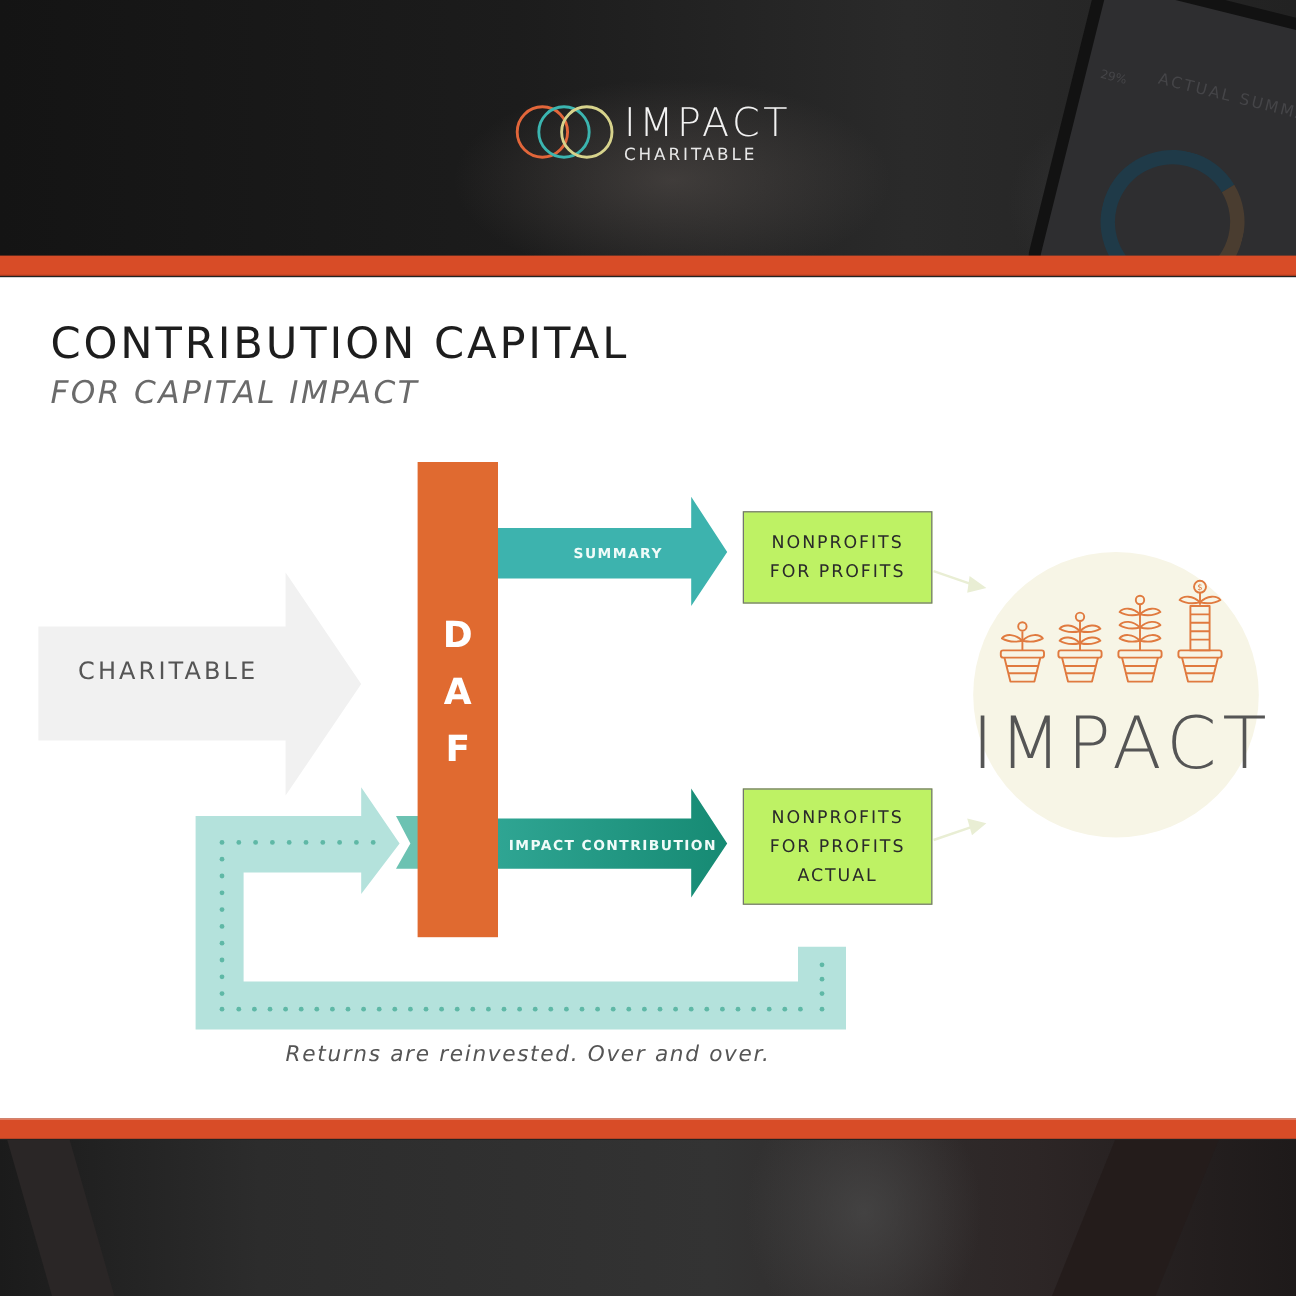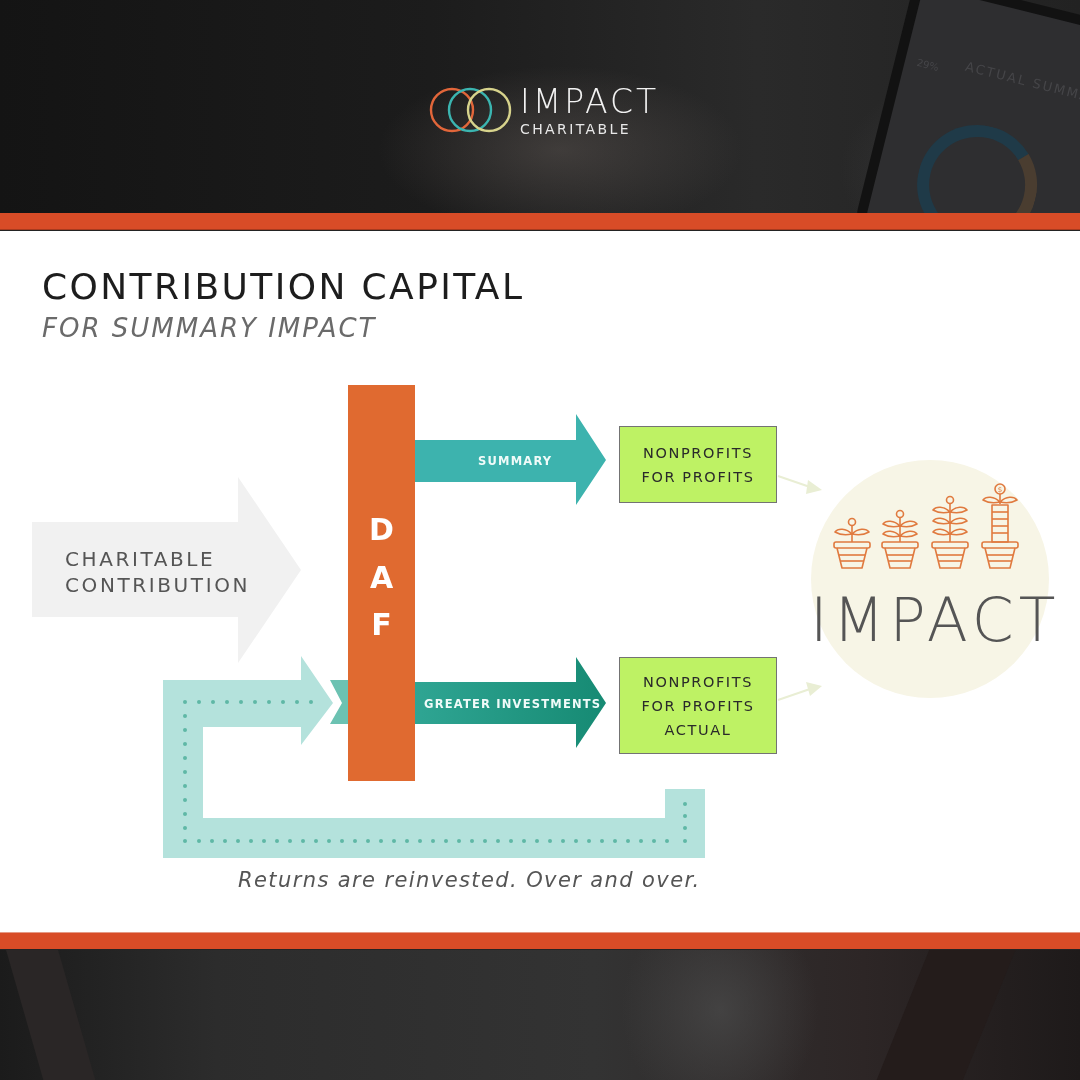--- a/index.html
+++ b/index.html
@@ -107,21 +107,21 @@
   .impact-circle {
     position: absolute; left: 811px; top: 460px; width: 238px; height: 238px; border-radius: 50%;
     background: #f7f5e6;
   }
   .impact-word {
     left: 810px; top: 585px; font-family: "DejaVu Sans", sans-serif; font-weight: 200;
     font-size: 60px; letter-spacing: 5px; color: #555555;
   }
   .caption {
     left: 238px; top: 868px; font-family: "DejaVu Sans", sans-serif; font-style: italic;
-    font-weight: 200; font-size: 21px; letter-spacing: 1.4px; color: #555;
+    font-weight: 200; font-size: 18px; letter-spacing: 1.4px; color: #555;
   }
 </style>
 </head>
 <body>
 
 <div class="hero-top">
   <div class="laptop">
     <span class="laptop-pct">29%</span>
     <span class="laptop-label">ACTUAL SUMMARY</span>
     <div class="laptop-donut"></div>
@@ -145,21 +145,21 @@
 <div class="stripe top"></div>
 <div class="panel"></div>
 <div class="stripe bottom"></div>
 
 <div class="hero-bottom">
   <div class="hb-beam"></div>
   <div class="hb-beam2"></div>
 </div>
 
 <div class="title">CONTRIBUTION CAPITAL</div>
-<div class="subtitle">FOR SUMMARY IMPACT</div>
+<div class="subtitle">FOR CAPITAL IMPACT</div>
 
 <svg class="diagram" viewBox="0 0 1080 1080">
   <defs>
     <linearGradient id="invGrad" x1="0" y1="0" x2="1" y2="0">
       <stop offset="0" stop-color="#2fa593"></stop>
       <stop offset="1" stop-color="#168a73"></stop>
     </linearGradient>
   </defs>
 
   <polygon points="32,522 238,522 238,477 301,570 238,663 238,617 32,617" fill="#f1f1f1"></polygon>
@@ -245,29 +245,28 @@
   <g stroke="#e9eed4" stroke-width="2" fill="#e9eed4">
     <line x1="778" y1="476" x2="810" y2="487"></line>
     <polygon points="808,480 822,490 806,494" stroke="none"></polygon>
     <line x1="778" y1="700" x2="810" y2="689"></line>
     <polygon points="806,682 822,686 810,696" stroke="none"></polygon>
   </g>
 </svg>
 
 <div class="lbl contrib">
   <div>CHARITABLE</div>
-  <div>CONTRIBUTION</div>
 </div>
 
 <div class="lbl daf" style="top:512px;">D</div>
 <div class="lbl daf" style="top:560px;">A</div>
 <div class="lbl daf" style="top:607px;">F</div>
 
 <div class="lbl arrow-lbl" style="left:478px; top:454px;">SUMMARY</div>
-<div class="lbl arrow-lbl" style="left:424px; top:697px;">GREATER INVESTMENTS</div>
+<div class="lbl arrow-lbl" style="left:424px; top:697px;">IMPACT CONTRIBUTION</div>
 
 <div class="box" style="left:619px; top:426px; width:158px; height:77px;">
   <div>NONPROFITS</div>
   <div>FOR PROFITS</div>
 </div>
 
 <div class="box" style="left:619px; top:657px; width:158px; height:97px;">
   <div>NONPROFITS</div>
   <div>FOR PROFITS</div>
   <div>ACTUAL</div>

